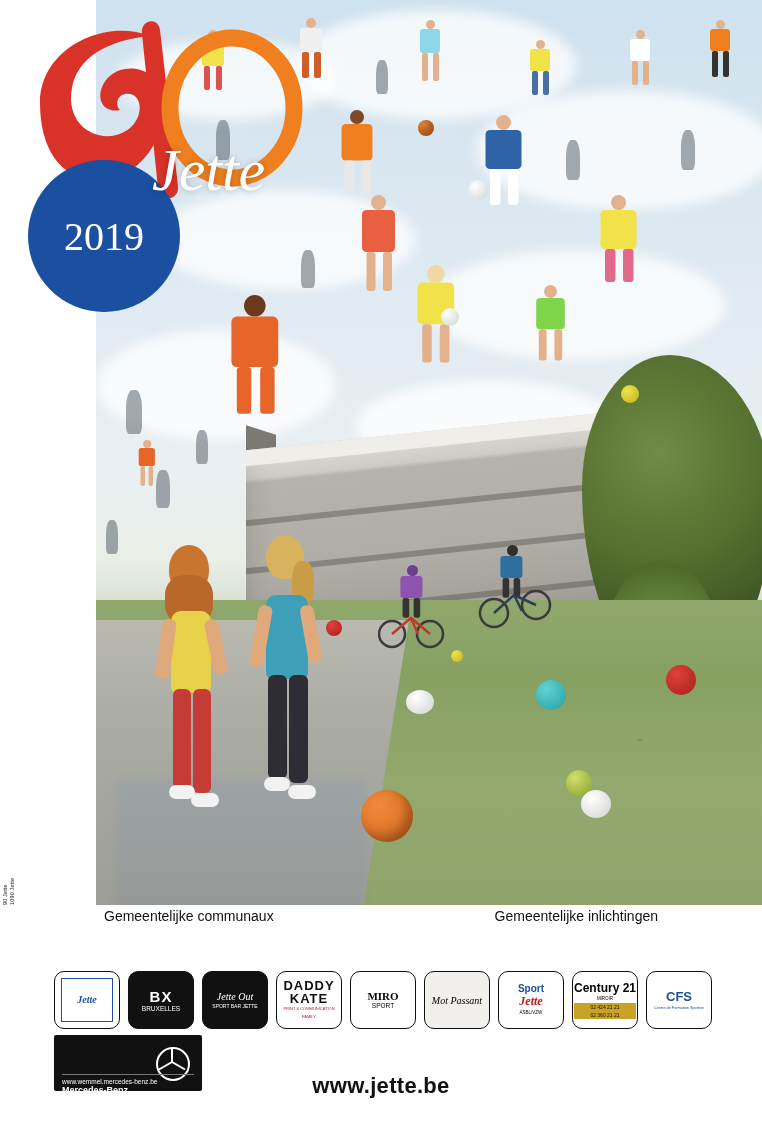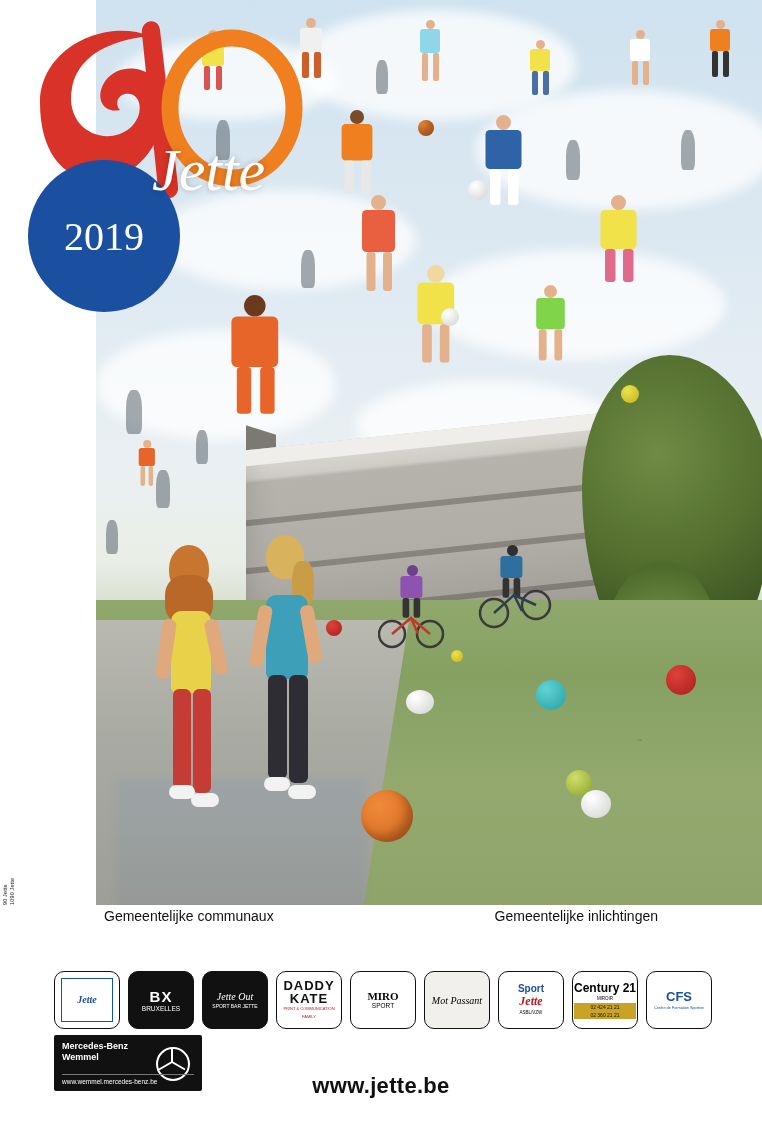--- a/index.html
+++ b/index.html
@@ -124,21 +124,21 @@
   .logo-daddy .d1{font-weight:bold;font-size:13px;letter-spacing:1px;line-height:13px;}
   .logo-mp{background:#f2f0ec;}
   .logo-sport{background:#fff;}
   .logo-c21{background:#fff;}
   .logo-cfs{background:#fff;}
 
   .mercedes{
     position:absolute;left:54px;top:130px;width:148px;height:56px;background:#111;
     color:#fff;border-radius:2px;padding:6px 8px;box-sizing:border-box;
   }
-  .mercedes .mb{font-size:9px;font-weight:bold;line-height:11px;}
+  .mercedes .mb{font-size:9px;font-weight:bold;line-height:11px;margin-top:44px;}
   .mercedes .url{position:absolute;left:8px;bottom:6px;font-size:6.5px;border-top:1px solid #777;padding-top:3px;width:132px;}
   .mercedes .star{
     position:absolute;right:12px;top:12px;width:30px;height:30px;border:2px solid #fff;border-radius:50%;
   }
   .mercedes .star:before{content:"";position:absolute;left:13px;top:-1px;width:2px;height:15px;background:#fff;}
   .mercedes .star:after{content:"";position:absolute;left:13px;top:13px;width:2px;height:15px;background:#fff;
     box-shadow:0 0 0 0 #fff;transform-origin:top center;transform:rotate(60deg);}
   .mercedes .star i{position:absolute;left:13px;top:13px;width:2px;height:15px;background:#fff;transform-origin:top center;transform:rotate(-60deg);}
 
   .weburl{

